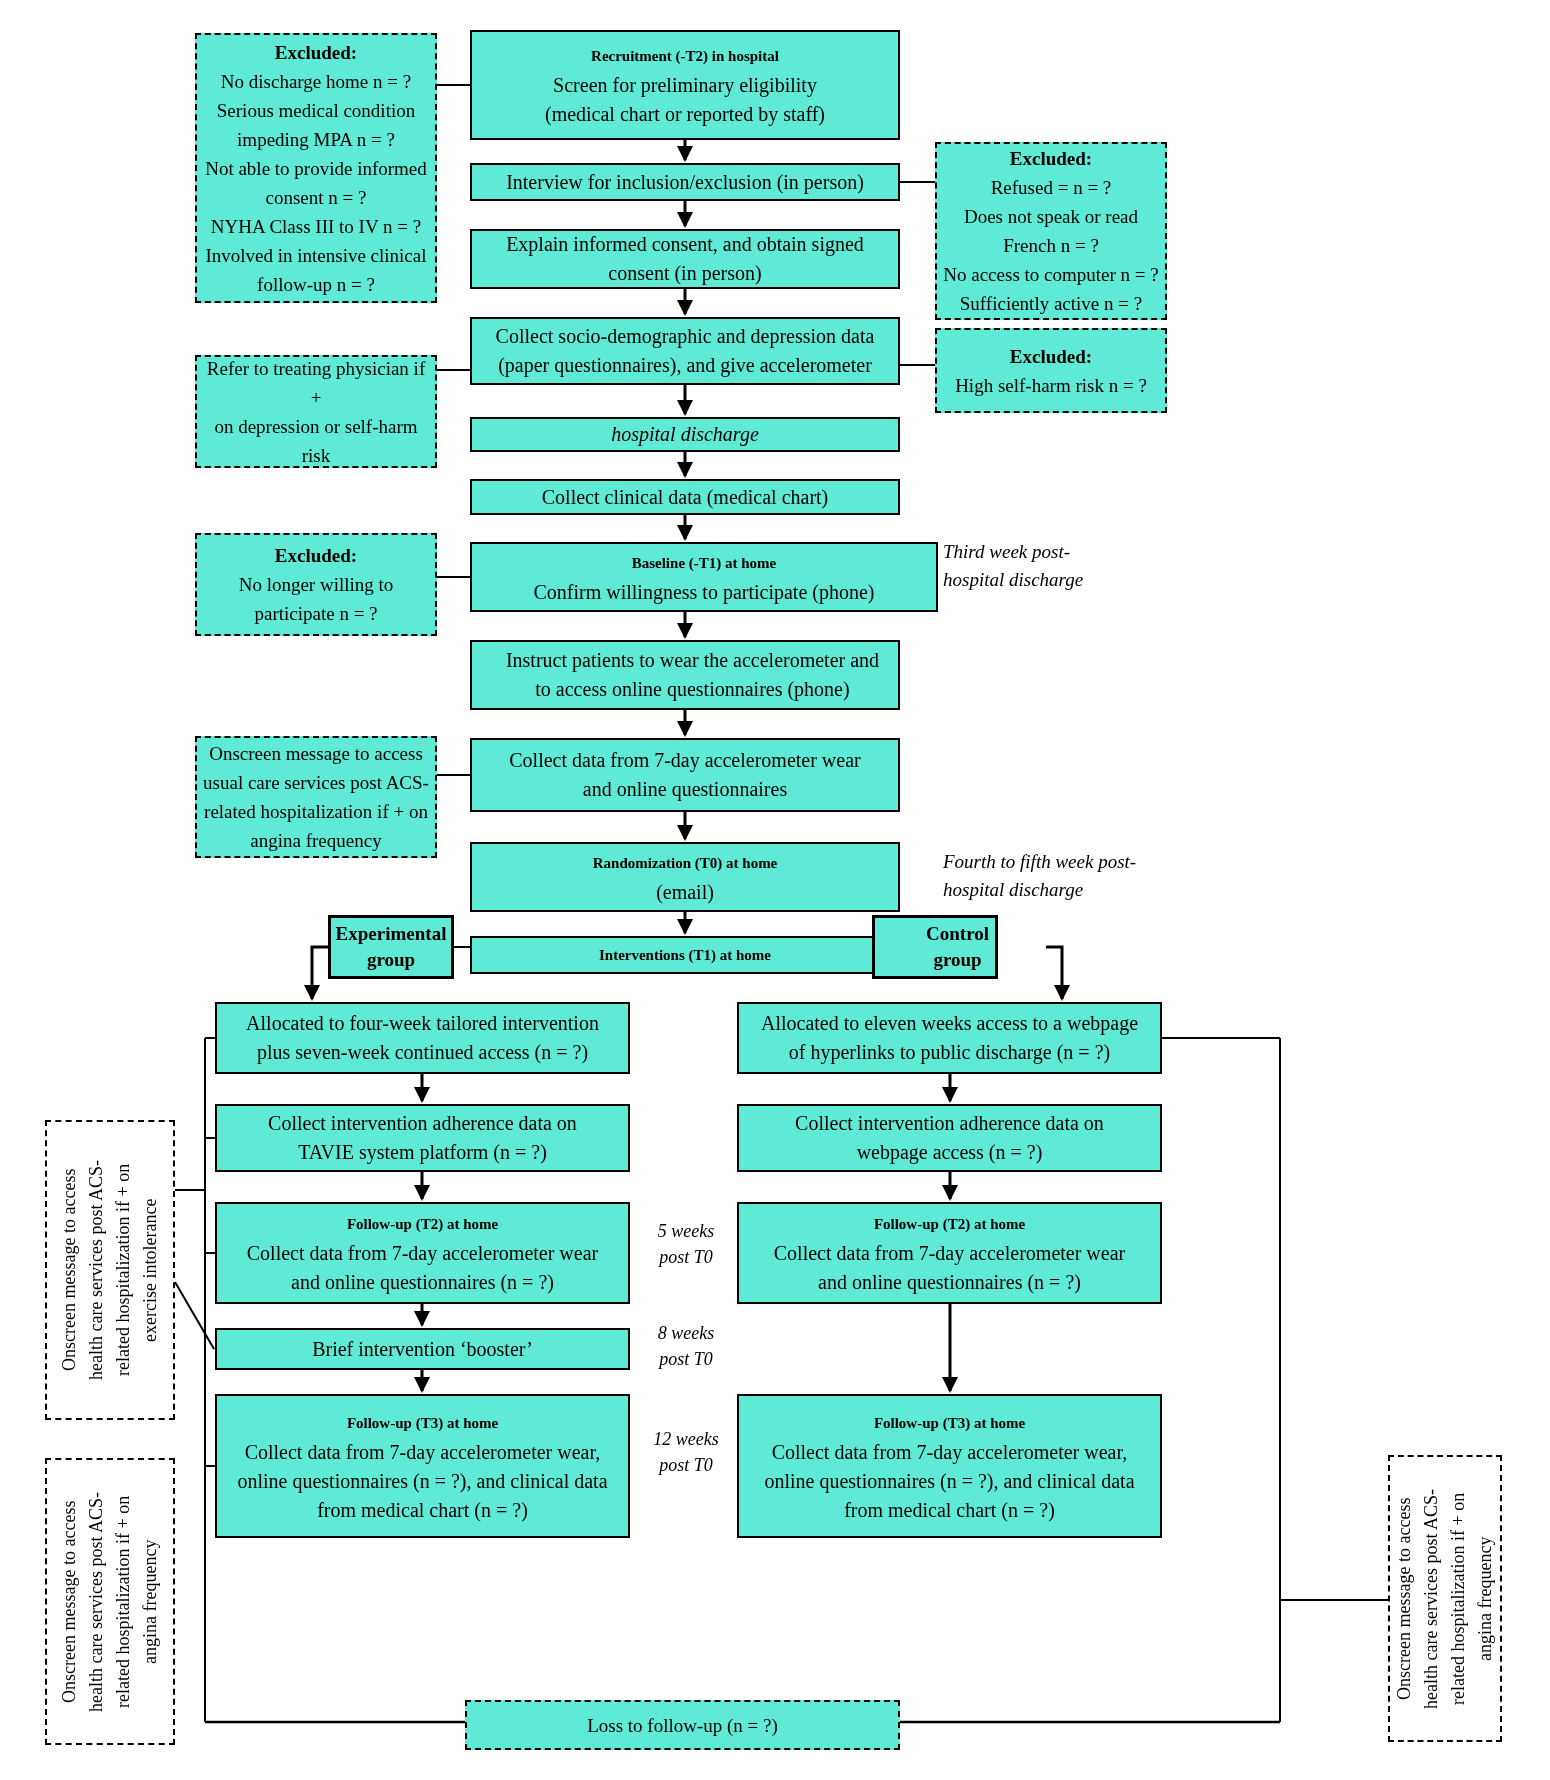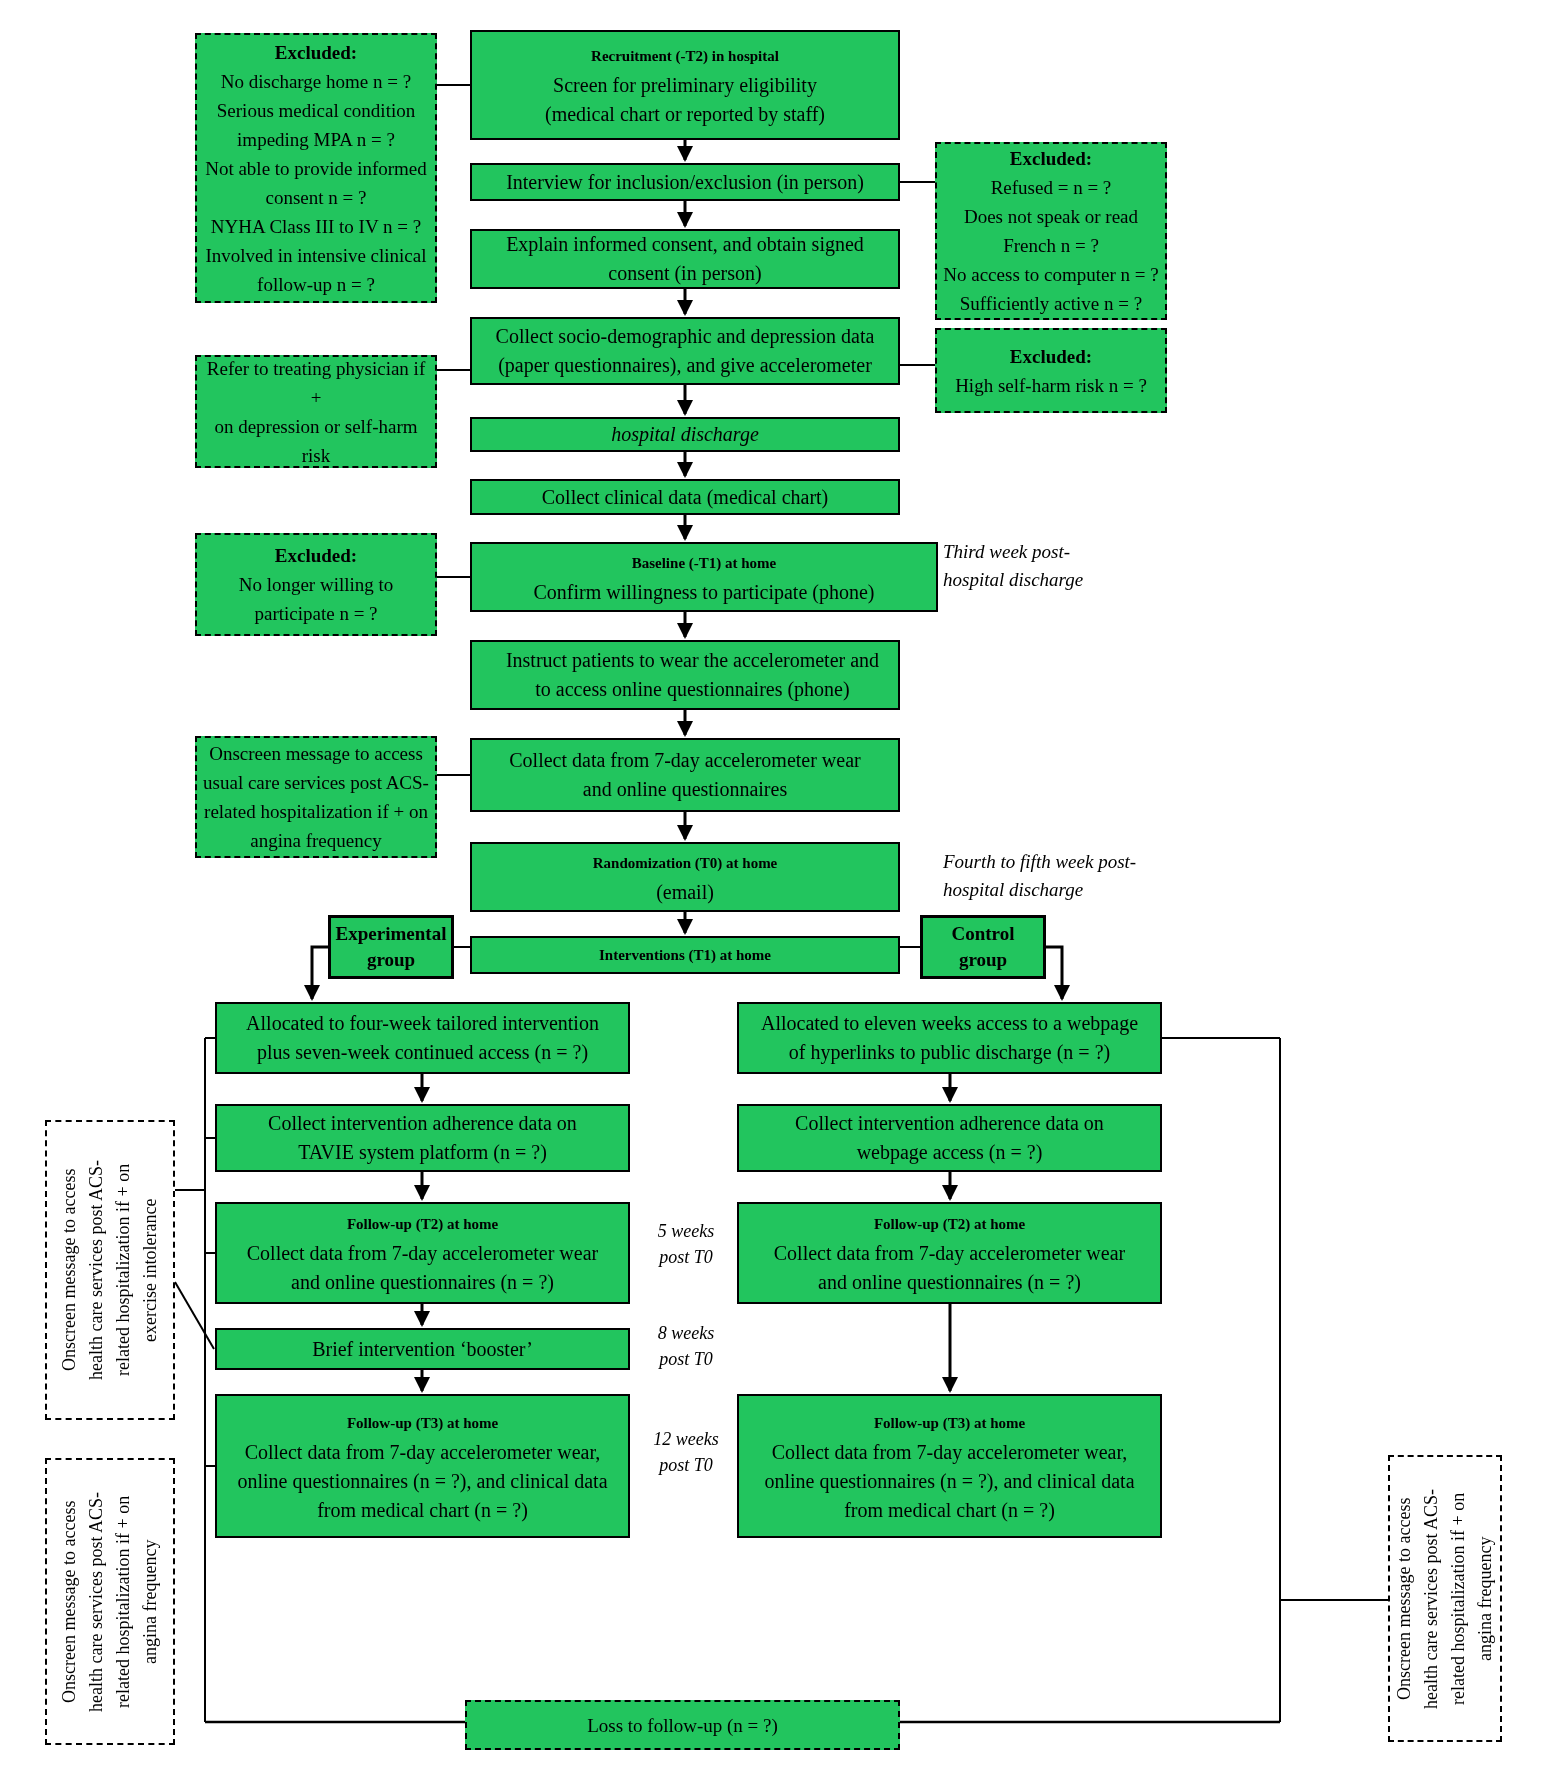--- a/index.html
+++ b/index.html
@@ -2,21 +2,21 @@
 <html><head>
 <meta charset="utf-8">
 <style>
   html,body { margin:0; padding:0; background:#ffffff; }
   .canvas {
     position:relative; width:1550px; height:1780px; background:#ffffff;
     font-family:"Liberation Serif", serif; color:#000;
   }
   svg.wires { position:absolute; left:0; top:0; width:1550px; height:1780px; }
   .box {
-    position:absolute; border:2px solid #000; background:#22c55e;
+    position:absolute; border:2px solid #000; background:#5eead4;
     display:flex; flex-direction:column; align-items:center; justify-content:center;
     text-align:center; box-sizing:border-box; padding:2px 6px;
   }
   .box .title { font-weight:bold; font-size:15px; line-height:30px; white-space:pre-line; }
   .box .body  { font-size:20px; line-height:29px; white-space:pre-line; }
   .dashedbox { border:2px dashed #000; }
   .dashedbox .title { font-size:19px; line-height:29px; }
   .dashedbox .body  { font-size:19px; line-height:29px; }
   .italicbody .body { font-style:italic; }
   .groupbox { border-width:3px; }
@@ -196,21 +196,21 @@
 
   <div class="floatnote" style="left:943px; top:538px; width:230px;">Third week post-
 hospital discharge</div>
   <div class="floatnote" style="left:943px; top:848px; width:250px;">Fourth to fifth week post-
 hospital discharge</div>
 
   <div class="box groupbox" style="left:328px; top:915px; width:126px; height:64px;">
     <div class="title">Experimental
 group</div>
   </div>
-  <div class="box groupbox" style="left:920px; top:915px; width:126px; height:64px;">
+  <div class="box groupbox" style="left:872px; top:915px; width:126px; height:64px;align-items:flex-end;">
     <div class="title">Control
 group</div>
   </div>
 
   <div class="box" style="left:215px; top:1002px; width:415px; height:72px;">
     <div class="body">Allocated to four-week tailored intervention
 plus seven-week continued access (n = ?)</div>
   </div>
 
   <div class="box" style="left:215px; top:1104px; width:415px; height:68px;">

